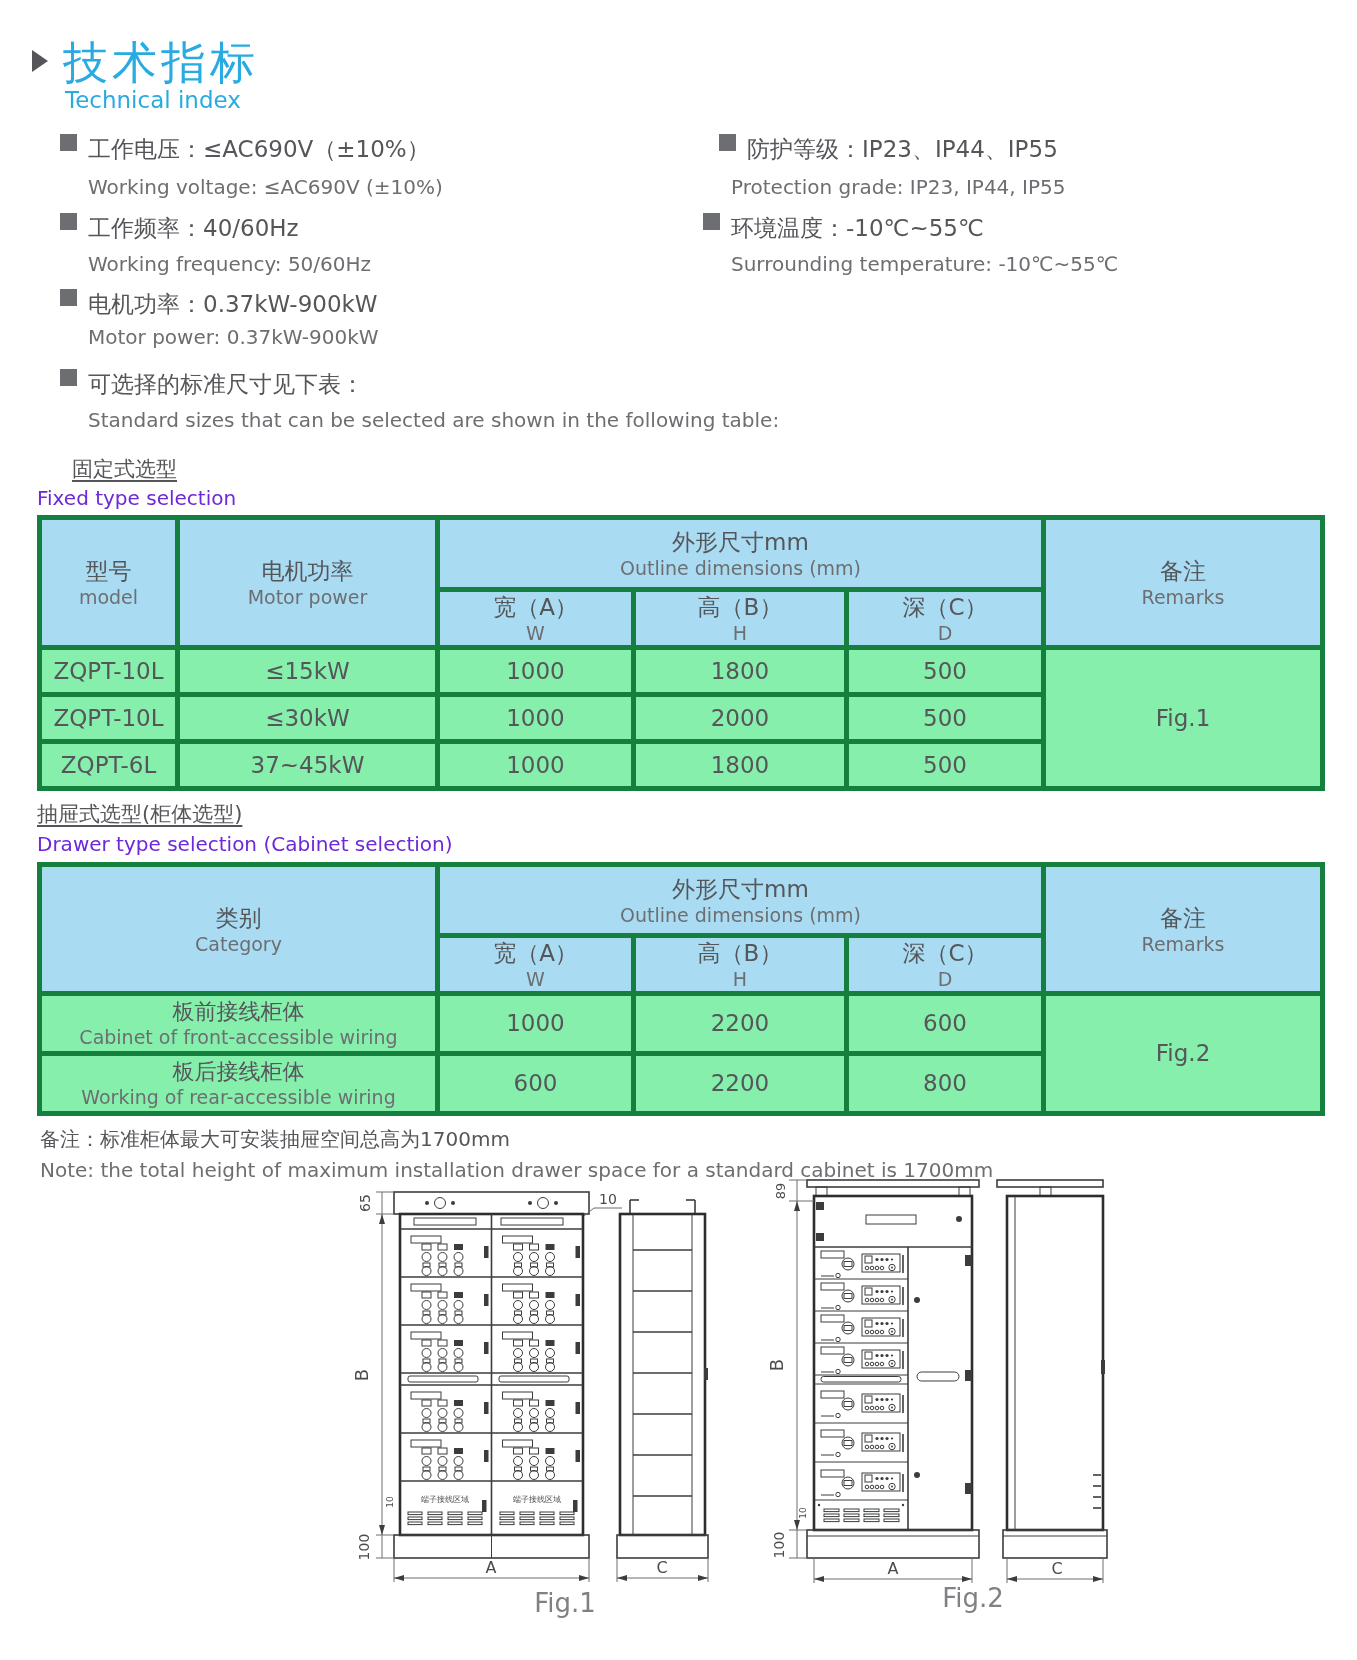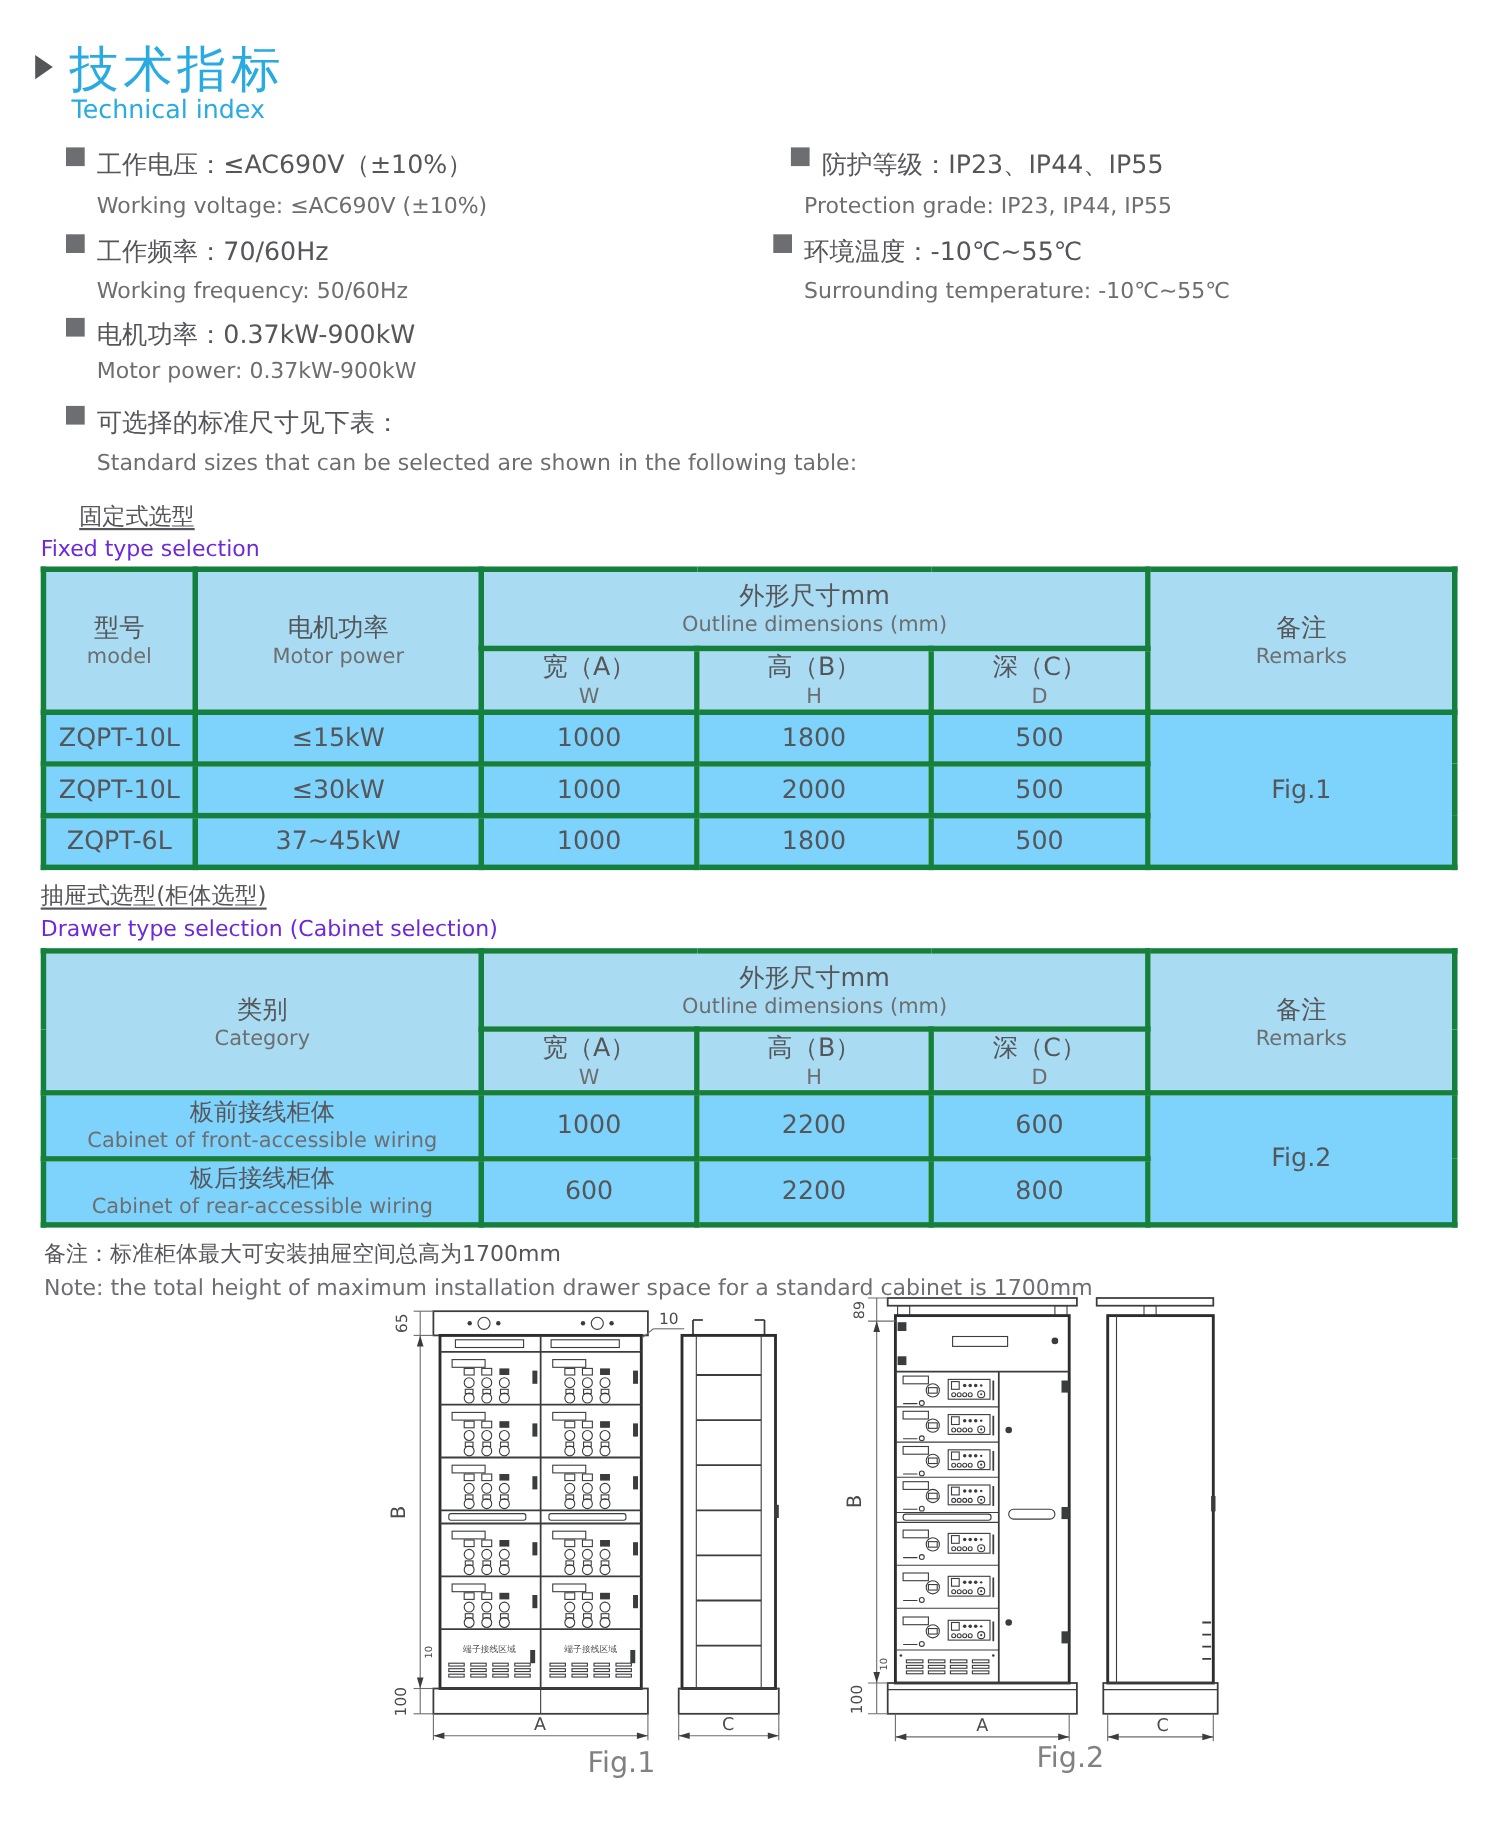--- a/index.html
+++ b/index.html
@@ -19,21 +19,21 @@
   .bullet { width:17px; height:17px; background:#6D6E71; flex:none; }
   .spec-en { font-size:20px; color:#6D6E71; white-space:nowrap; }
   
   .sec-zh { font-size:21px; color:#55565A; text-decoration:underline; text-underline-offset:4px; white-space:nowrap; }
   .sec-en { font-size:20px; color:#6d28d9; white-space:nowrap; }
   
   table.spec-table { border-collapse:collapse; table-layout:fixed; position:absolute; }
   .spec-table th, .spec-table td { border:5px solid #15803d; padding:0; text-align:center;
     vertical-align:middle; font-weight:normal; overflow:hidden; }
   .spec-table th { background:#A9DCF2; }
-  .spec-table td { background:#7dd3fc; font-size:23px; color:#55565A; }
+  .spec-table td { background:#86efac; font-size:23px; color:#55565A; }
   .th-zh { font-size:23px; color:#55565A; line-height:1.35; }
   .th-en { font-size:19px; color:#6D6E71; line-height:1.15; }
   .cat-zh { font-size:22px; color:#55565A; line-height:1.3; }
   .cat-en { font-size:19px; color:#6D6E71; line-height:1.2; }
   .remark-cell { font-size:24px; color:#55565A; }
   .note-zh { font-size:20px; color:#55565A; white-space:nowrap; }
   .note-en { font-size:20px; color:#6D6E71; white-space:nowrap; }
   .caption { font-size:26px; color:#808184; text-align:center; width:130px; }
   
   .ln  { stroke:#3b3c3e; fill:none; stroke-width:1; }
@@ -53,21 +53,21 @@
 <div class="abs title-en" style="left:65px; top:87px;">Technical index</div>
 
 <div class="abs spec-zh" style="left:60px; top:134px;">
   <span class="bullet"></span>
   <span>工作电压：≤AC690V（±10%）</span>
 </div>
 <div class="abs spec-en" style="left:88px; top:175px;">Working voltage: ≤AC690V (±10%)</div>
 
 <div class="abs spec-zh" style="left:60px; top:213px;">
   <span class="bullet"></span>
-  <span>工作频率：70/60Hz</span>
+  <span>工作频率：40/60Hz</span>
 </div>
 <div class="abs spec-en" style="left:88px; top:252px;">Working frequency: 50/60Hz</div>
 
 <div class="abs spec-zh" style="left:60px; top:289px;">
   <span class="bullet"></span>
   <span>电机功率：0.37kW-900kW</span>
 </div>
 <div class="abs spec-en" style="left:88px; top:325px;">Motor power: 0.37kW-900kW</div>
 
 <div class="abs spec-zh" style="left:60px; top:369px;">
@@ -204,21 +204,21 @@
       <div class="cat-en">Cabinet of front-accessible wiring</div>
     </td>
     <td>1000</td>
     <td>2200</td>
     <td>600</td>
     <td rowspan="2" class="remark-cell">Fig.2</td>
   </tr>
   <tr style="height:60px">
     <td>
       <div class="cat-zh">板后接线柜体</div>
-      <div class="cat-en">Cabinet of rear-accessible wiring</div>
+      <div class="cat-en">Working of rear-accessible wiring</div>
     </td>
     <td>600</td>
     <td>2200</td>
     <td>800</td>
   </tr>
   </tbody>
 </table>
 
 <div class="abs note-zh" style="left:40px; top:1126px;">备注：标准柜体最大可安装抽屉空间总高为1700mm</div>
 <div class="abs note-en" style="left:40px; top:1158px;">Note: the total height of maximum installation drawer space for a standard cabinet is 1700mm</div>

